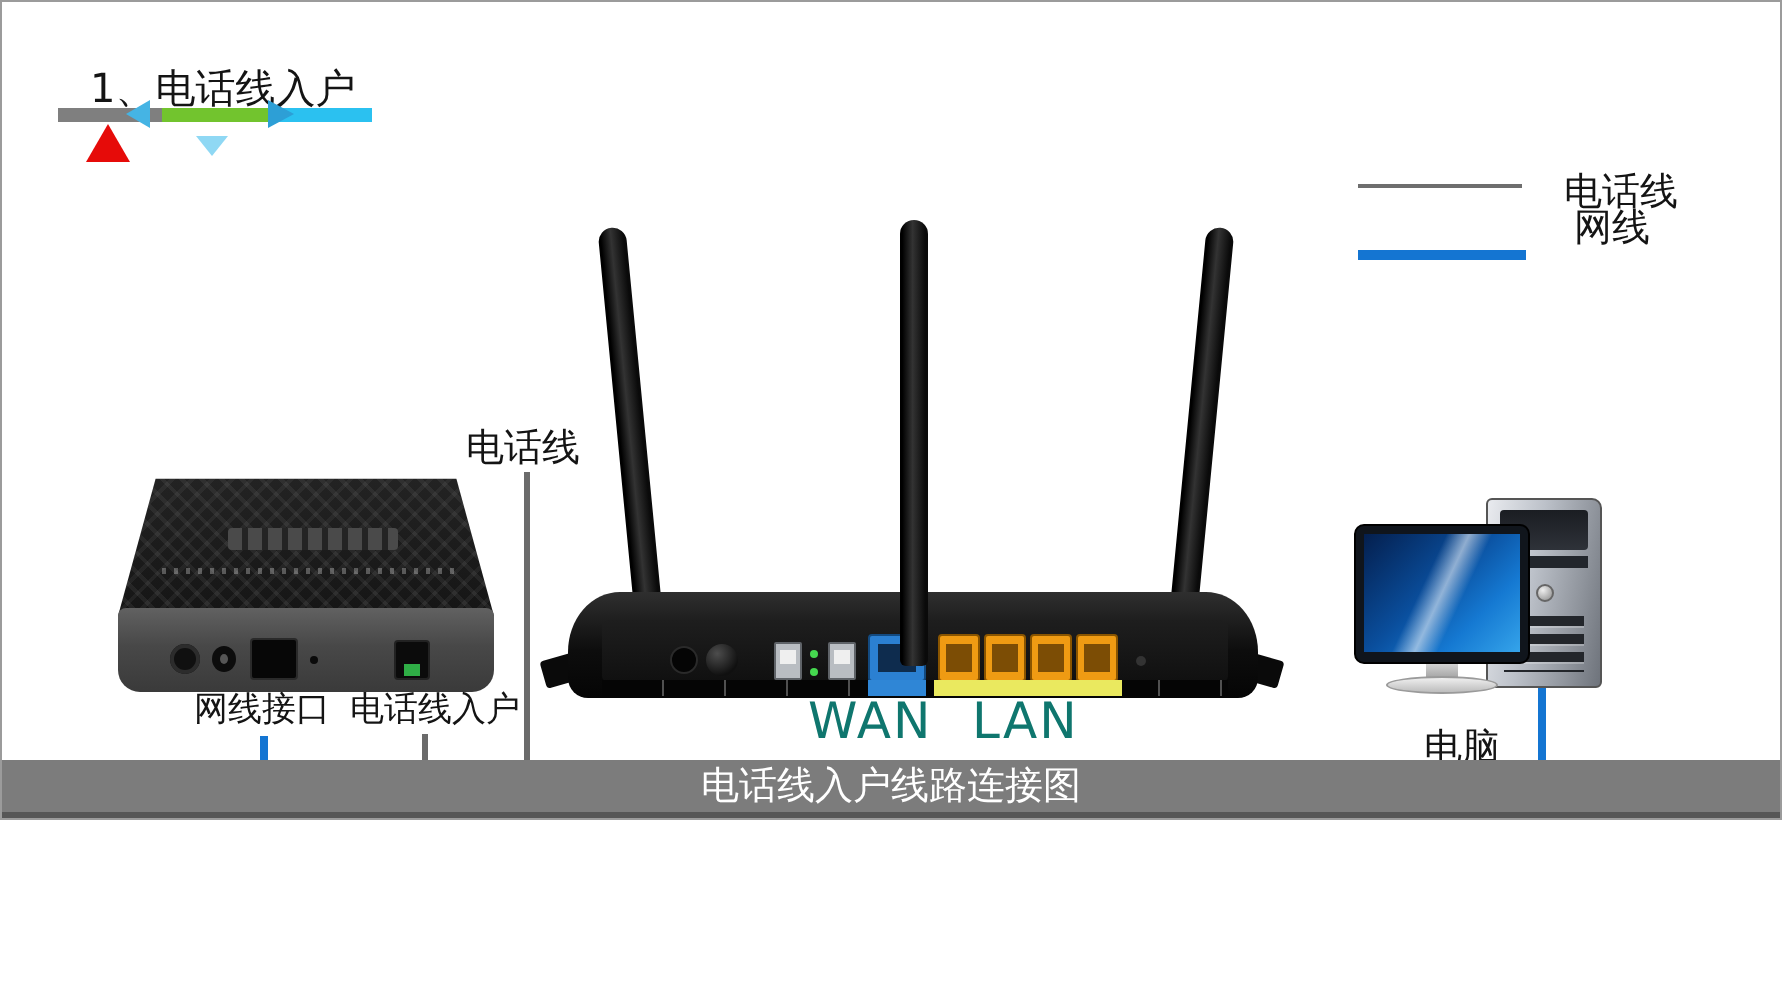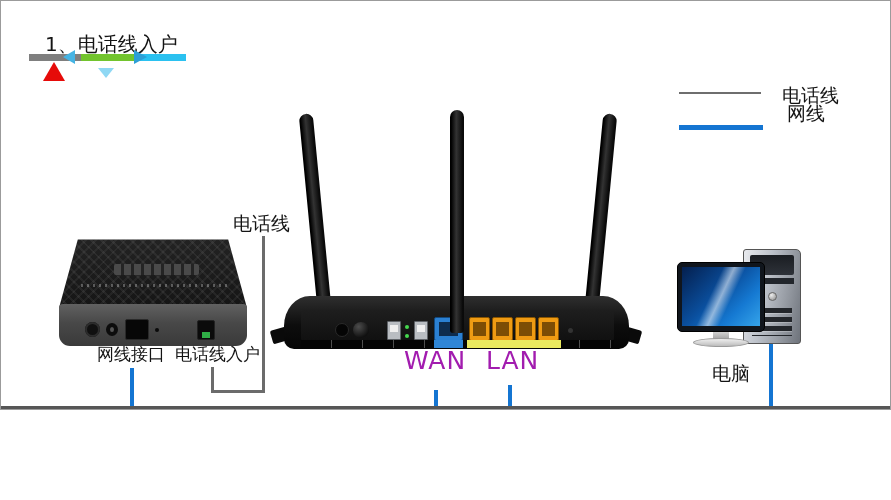--- a/index.html
+++ b/index.html
@@ -27,21 +27,21 @@
   .legend-label-phone{left:781px;top:82px;}
   .legend-label-eth{left:786px;top:100px;}
 
   
   .lbl{font-size:19px;color:#141414;}
   .callout-phone-label{left:232px;top:210px;}
   .modem-label{left:143px;top:245px;font-size:20px;}
   .port-lbl{font-size:17px;color:#141414;}
   .label-eth-port{left:96px;top:342px;}
   .label-phone-port{left:174px;top:342px;}
-  .wanlan{font-size:25px;color:#a21caf;letter-spacing:1px;}
+  .wanlan{font-size:25px;color:#0f766e;letter-spacing:1px;}
   .wan-label{left:403px;top:345px;}
   .lan-label{left:485px;top:345px;}
   .pc-label{left:711px;top:360px;}
 
   
   .gline{background:#6b6b6b;}
   .ph-v1{left:261px;top:235px;width:3px;height:157px;}
   .ph-h1{left:210px;top:389px;width:54px;height:3px;}
   .ph-v2{left:210px;top:366px;width:3px;height:26px;}
 
@@ -219,15 +219,16 @@
       <div class="pc-vents"></div>
     </div>
     <div class="pc-monitor">
       <div class="pc-screen"></div>
     </div>
     <div class="pc-neck"></div>
     <div class="pc-base"></div>
   </div>
   <div class="abs lbl pc-label">电脑</div>
 
+  <div class="abs footer-bar">电话线入户线路连接图</div>
   <div class="abs footer-edge"></div>
 
 </div>
 
 </body></html>

